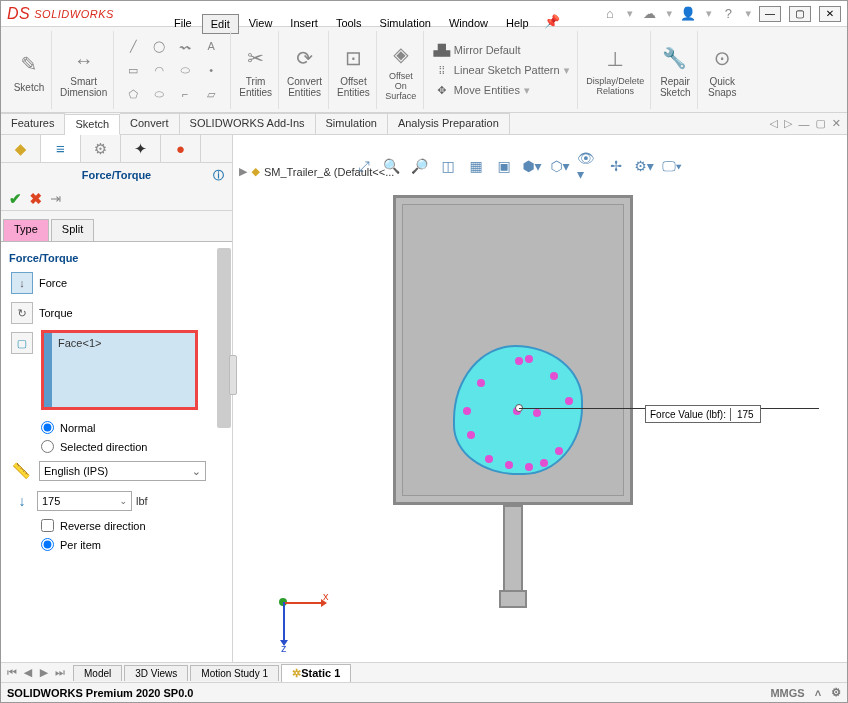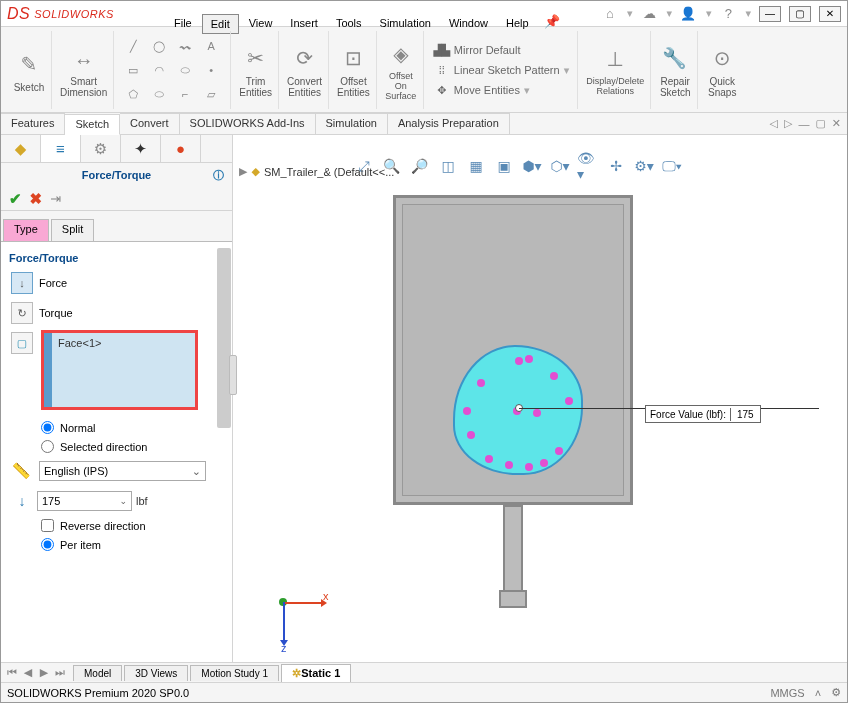--- a/index.html
+++ b/index.html
@@ -99,21 +99,21 @@
 .resizer { position: absolute; left: -4px; top: 220px; width: 8px; height: 40px; background: #e0e0e0; border: 1px solid #bbb; border-radius: 2px; }
 
 
 .bottom-tabs { height: 20px; background: #f5f5f5; border-top: 1px solid #d4d4d4; display: flex; align-items: center; }
 .bt-navs { display:flex; gap:2px; padding: 0 4px; }
 .bt-nav { width: 14px; color: #888; text-align:center; }
 .btab { padding: 2px 10px; border: 1px solid #bbb; border-bottom:none; background:#f0f0f0; margin-left:2px; font-size:10px; cursor:pointer; }
 .btab.active { background:#fff; font-weight:bold; }
 
 
-.status-bar { height: 20px; background: #f5f5f5; border-top: 1px solid #d4d4d4; display: flex; align-items: center; padding: 0 6px; }
+.status-bar { height: 20px; background: #f5f5f5; border-top: 1px solid #d4d4d4; display: flex; align-items: center; padding: 0 6px; font-weight: bold; }
 .status-right { margin-left: auto; display: flex; gap: 10px; align-items: center; color: #777; }
 </style>
 </head>
 <body>
 
 <div class="title-bar">
   <div class="sw-logo">
     <span class="ds">DS</span>
     <span>SOLIDWORKS</span>
   </div>

